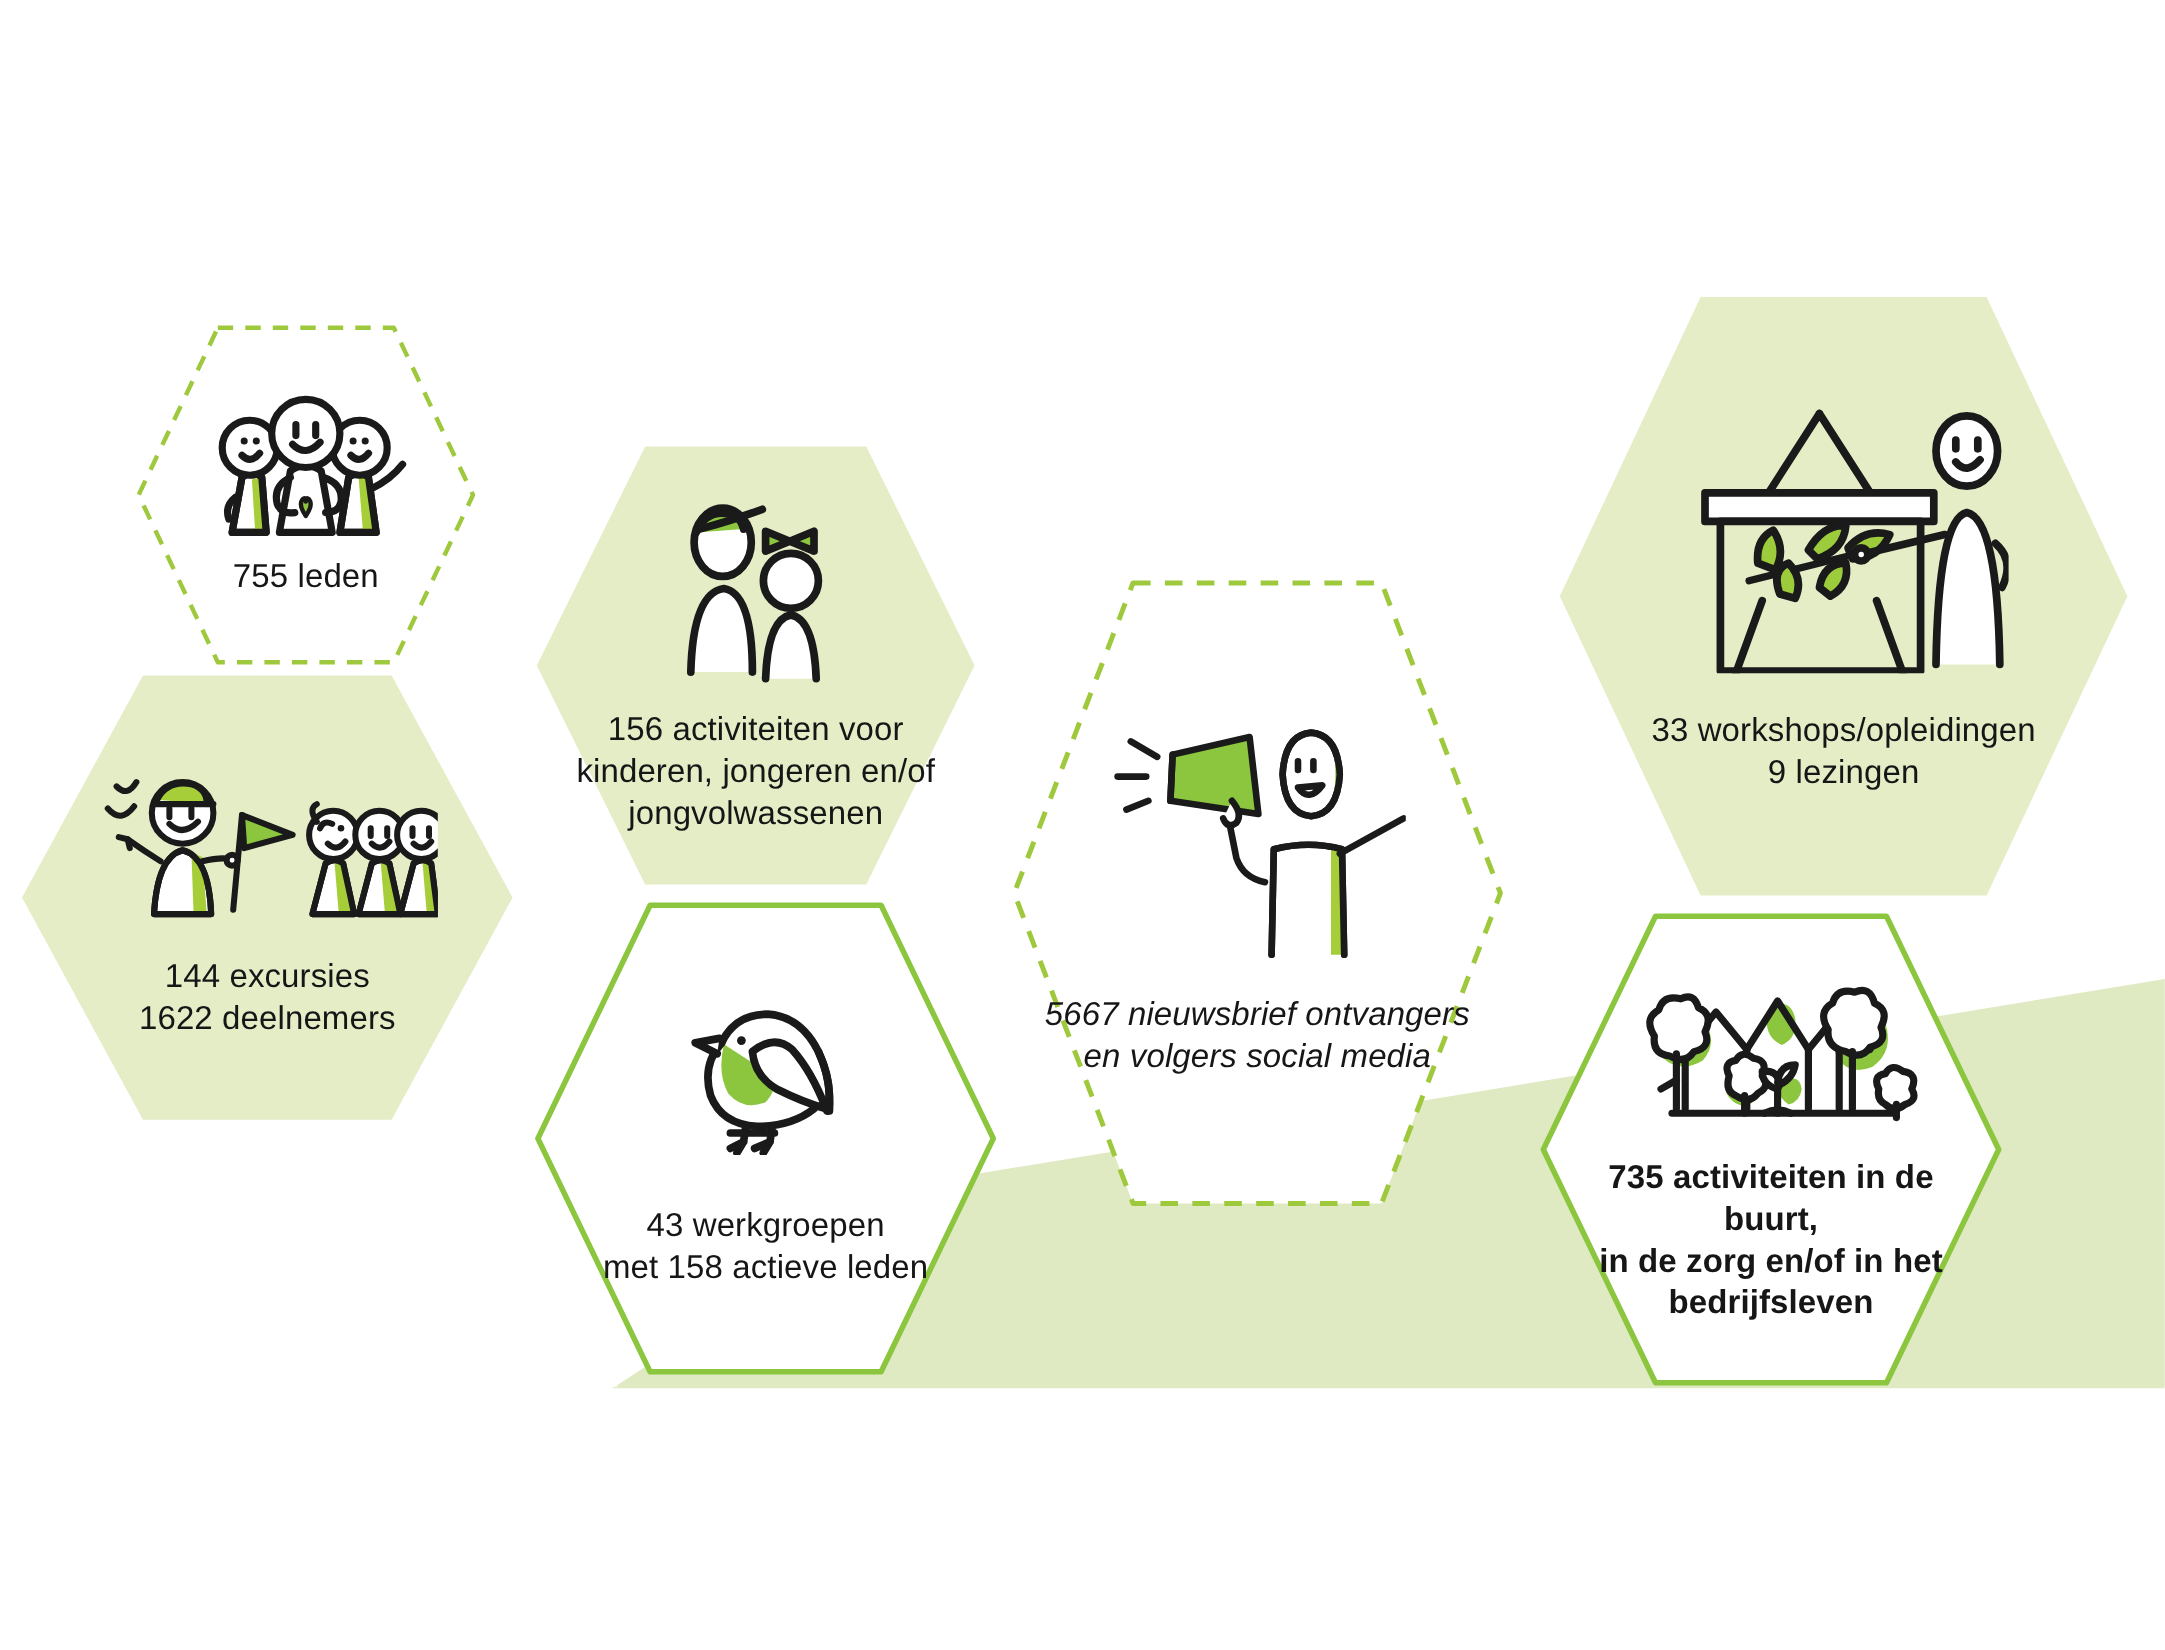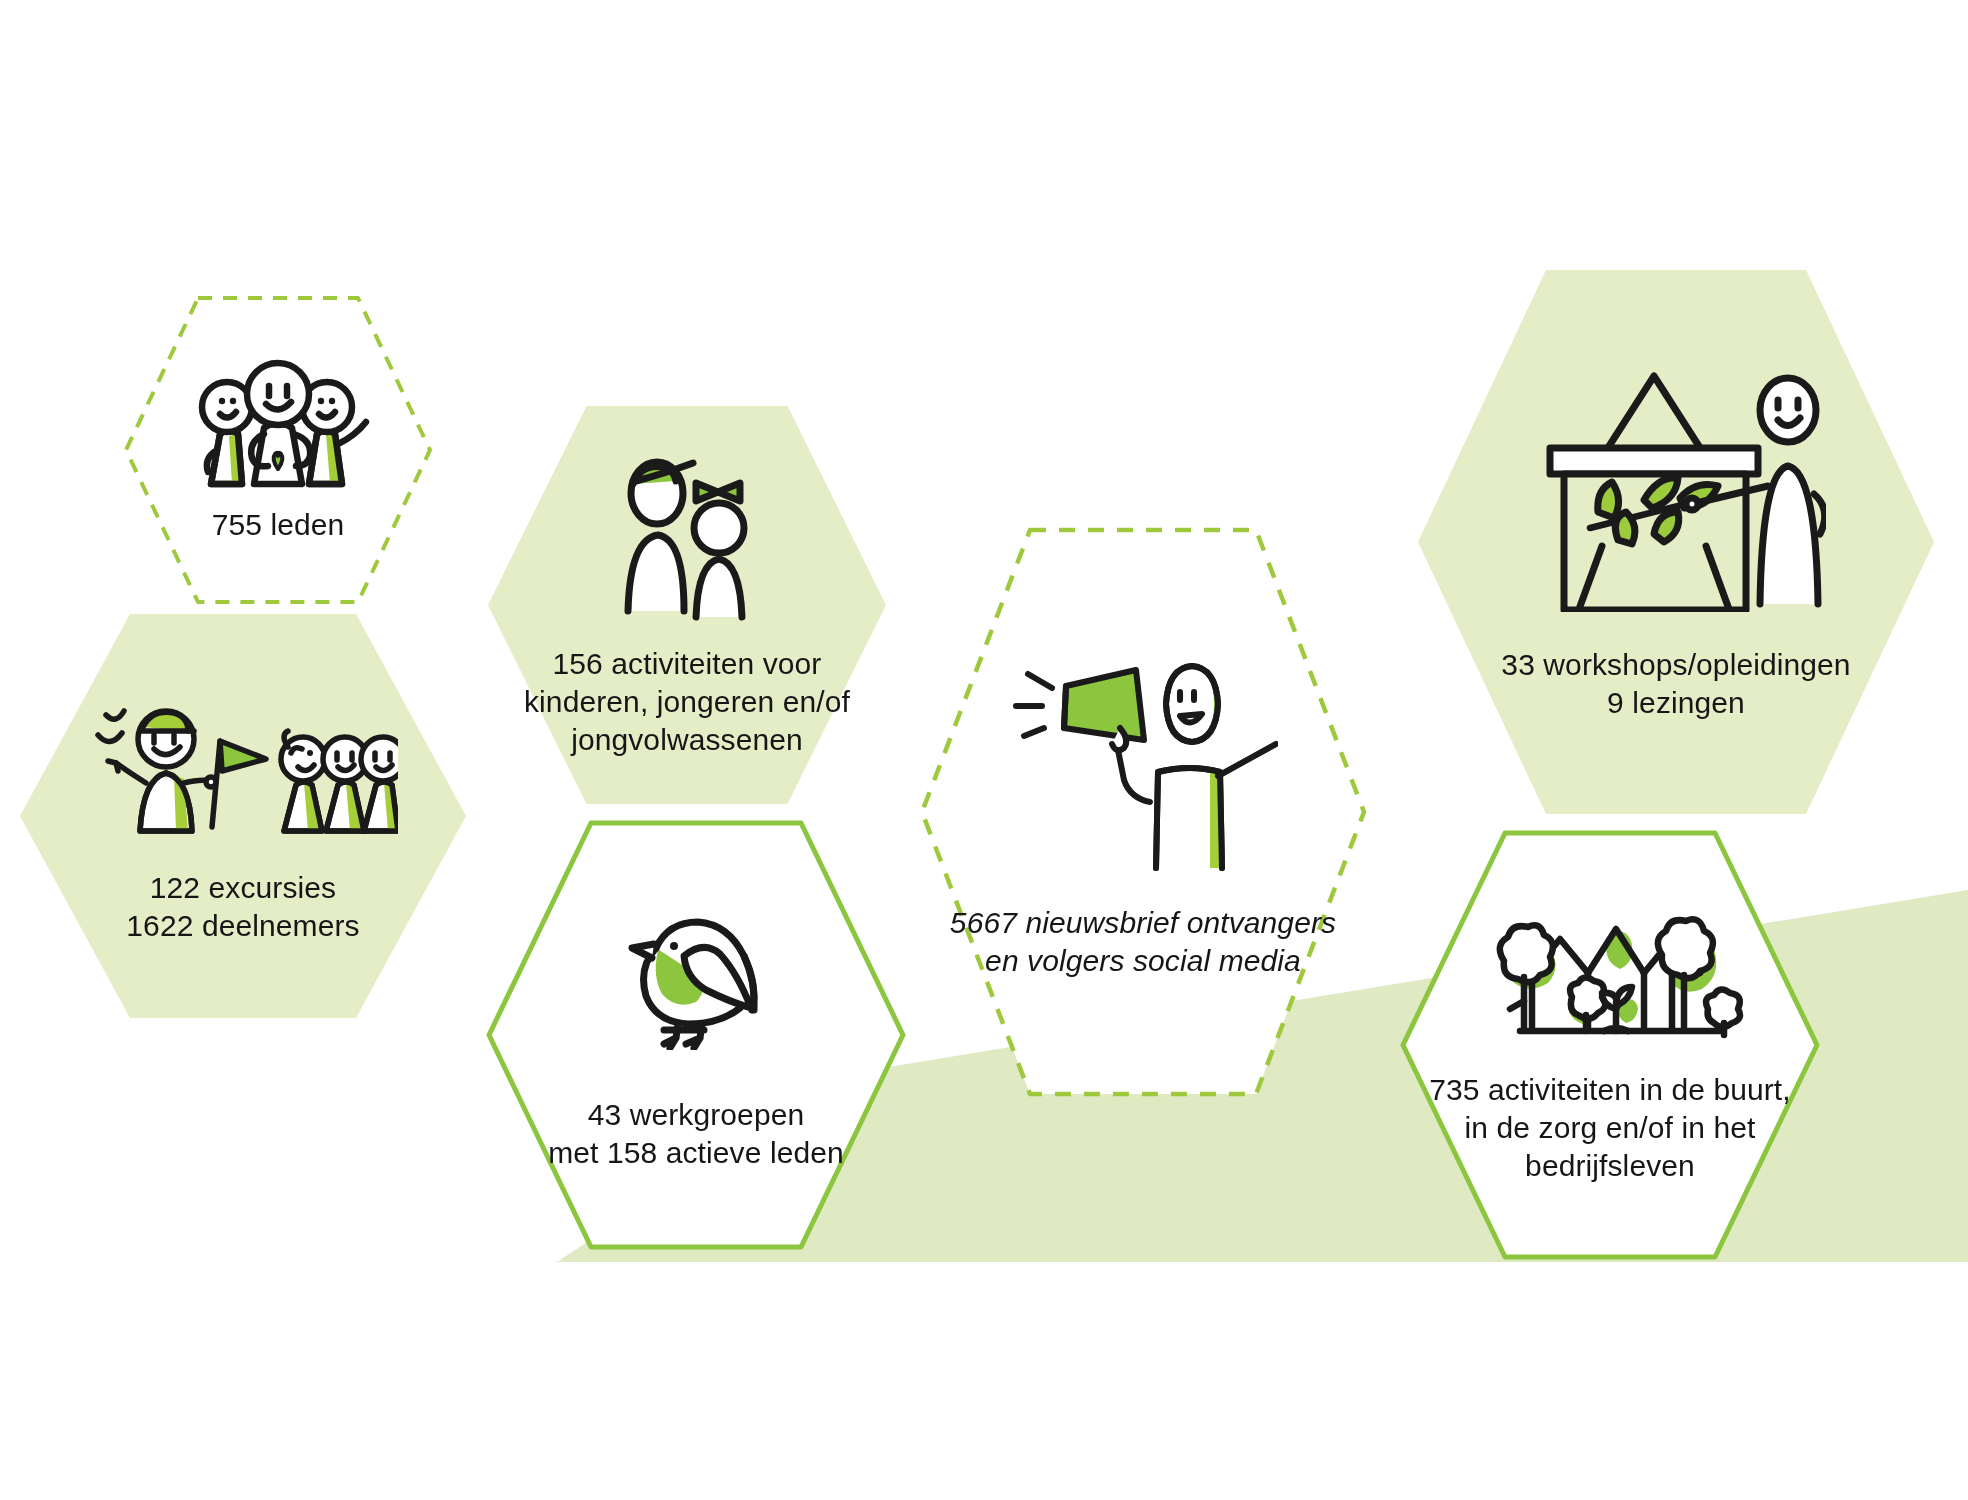--- a/index.html
+++ b/index.html
@@ -196,21 +196,21 @@
           <path d="M249 66 L249 73 M264 66 L264 73"></path>
           <path d="M250 80 Q258 88 266 78"></path>
           <path d="M276 144 L288 98 Q296 92 304 98 L310 144 Z" fill="#ffffff"></path>
           <path d="M296 96 L304 98 L309 144 L300 144 Z" fill="#a6ce39" stroke="none"></path>
           <path d="M276 144 L288 98 Q296 92 304 98 L310 144 Z" fill="none"></path>
           <circle cx="295" cy="72" r="22" fill="#ffffff"></circle>
           <path d="M287 66 L287 73 M302 66 L302 73"></path>
           <path d="M288 80 Q296 88 304 78"></path>
         </g>
       </svg>
-      <div class="hex-label">122 excursies
+      <div class="hex-label">144 excursies
 1622 deelnemers</div>
     </div>
   </div>
 
   <div class="hex" style="left:486px; top:820px; width:420px; height:430px;">
     <svg class="hexsvg" viewBox="0 0 420 430">
       <polygon points="105,3 315,3 417,215 315,427 105,427 3,215" fill="#ffffff" stroke="#8cc63e" stroke-width="5" stroke-linejoin="round"></polygon>
     </svg>
     <div class="hex-inner" style="gap:46px; width:88%;">
       <svg class="hex-icon" width="152" height="152" viewBox="0 0 152 152">
@@ -310,21 +310,21 @@
           <circle cx="166" cy="142" r="6" fill="#ffffff"></circle>
 
           <path d="M288 132 Q306 148 294 172"></path>
         </g>
       </svg>
       <div class="hex-label">33 workshops/opleidingen
 9 lezingen</div>
     </div>
   </div>
 
-  <div class="hex" style="left:1400px; top:830px; width:420px; height:430px;">
+  <div class="hex" style="left:1400px; top:830px; width:420px; height:430px;font-weight:bold;">
     <svg class="hexsvg" viewBox="0 0 420 430">
       <polygon points="105,3 315,3 417,215 315,427 105,427 3,215" fill="#ffffff" stroke="#8cc63e" stroke-width="5" stroke-linejoin="round"></polygon>
     </svg>
     <div class="hex-inner" style="gap:26px; width:92%;">
       <svg class="hex-icon" width="268" height="140" viewBox="0 0 268 140">
         <g fill="none" stroke="#1a1a1a" stroke-width="6.5" stroke-linecap="round" stroke-linejoin="round">
 
           <path d="M34 40 Q58 26 74 44 Q86 62 72 78 Q52 90 36 76 Q24 58 34 40 Z" fill="#8cc63e" stroke="none"></path>
           <path d="M136 28 Q152 22 156 40 Q158 58 144 64 Q130 58 130 42 Z" fill="#8cc63e" stroke="none"></path>
           <path d="M196 24 Q228 18 238 44 Q246 70 226 84 Q206 92 194 76 Q186 50 196 24 Z" fill="#8cc63e" stroke="none"></path>

